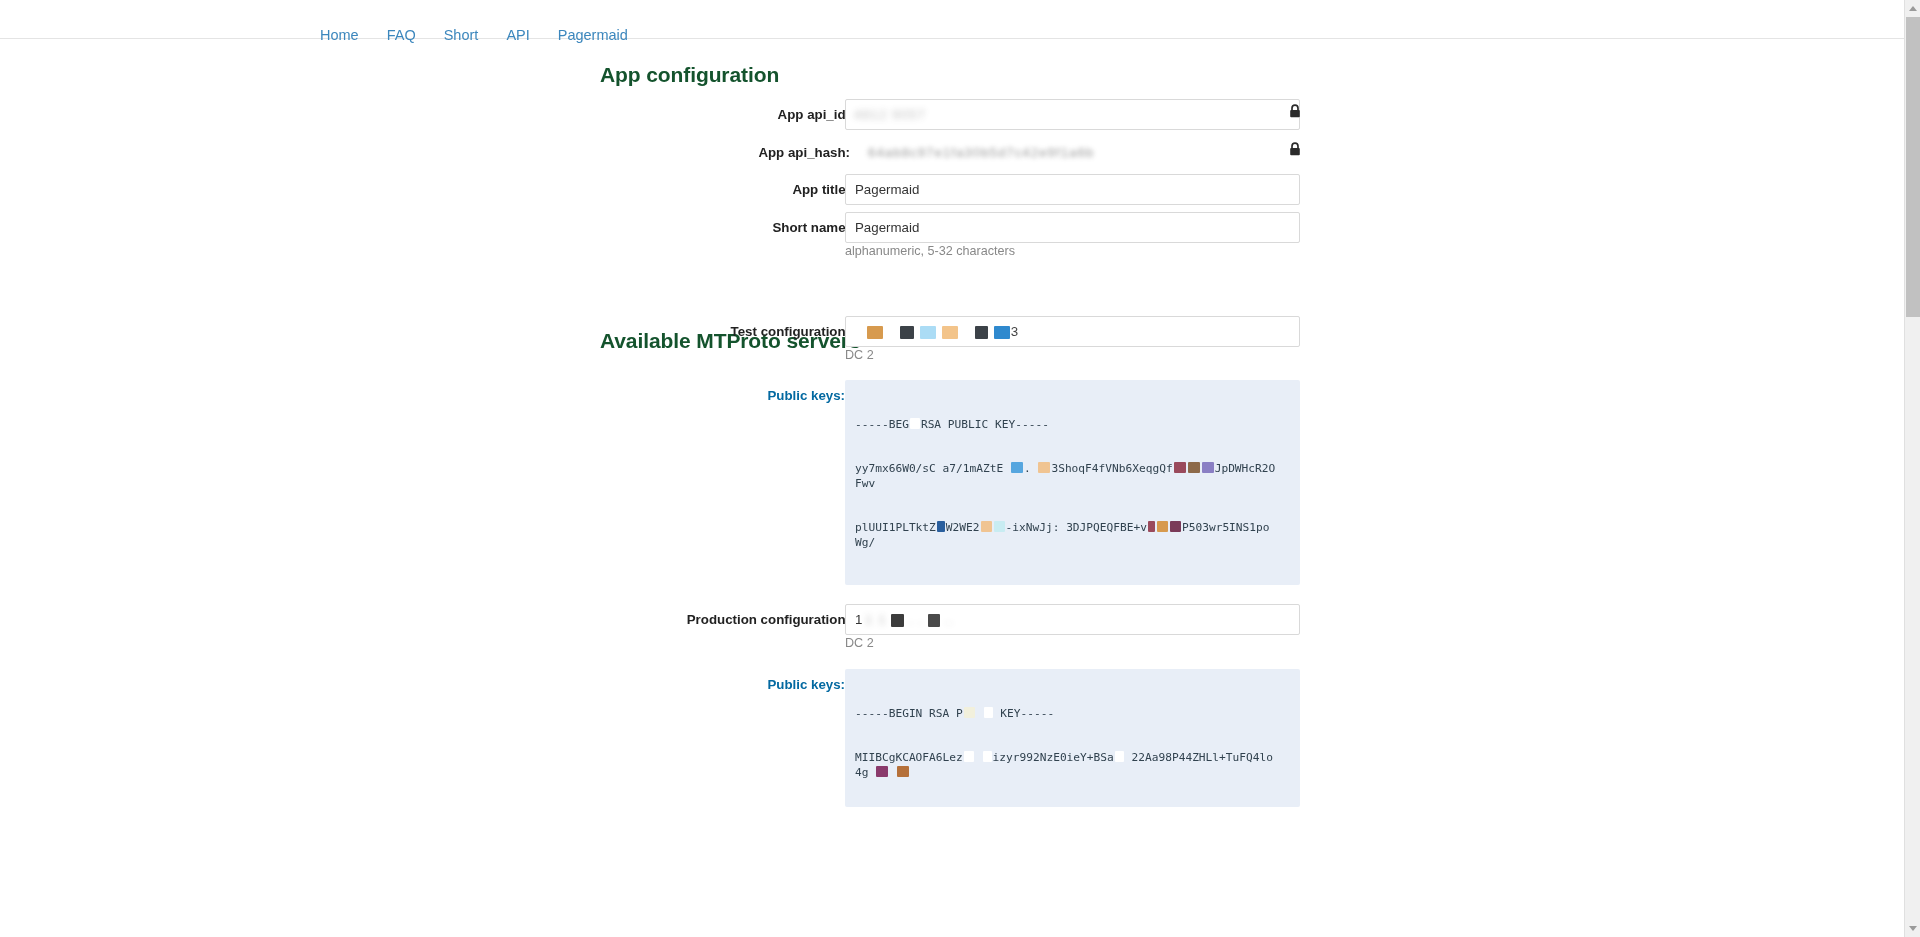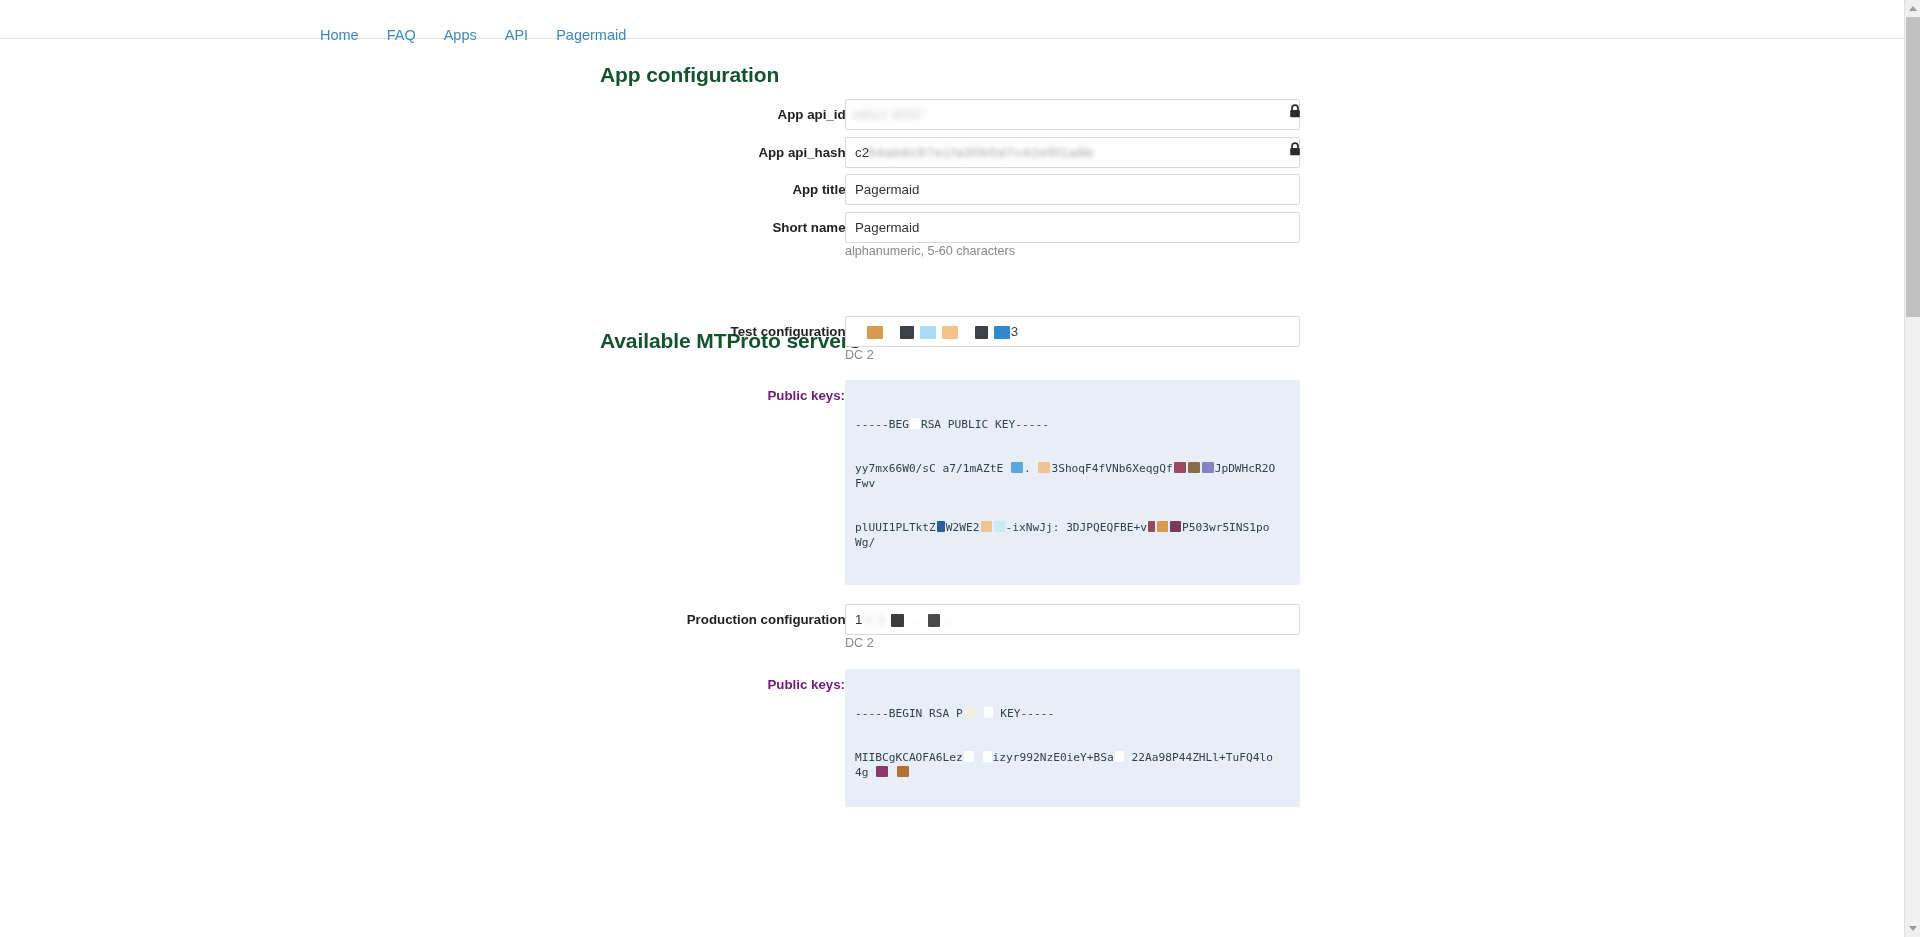--- a/index.html
+++ b/index.html
@@ -146,21 +146,21 @@
   .keybox .ln { display: block; position: relative; }
   .keybox .blk { height: 11px; vertical-align: -1px; }
 
   .label-left {
     position: absolute;
     left: 600px;
     width: 245px;
     text-align: right;
     font-size: 13.3px;
     font-weight: bold;
-    color: #701a75;
+    color: #0369a1;
     white-space: nowrap;
   }
 
   
   .scrollbar {
     position: absolute;
     right: 0; top: 0;
     width: 16px; height: 937px;
     background: #f0f0f0;
     border-left: 1px solid #e0e0e0;
@@ -187,21 +187,21 @@
     border-radius: 0px;
   }
 </style>
 </head>
 <body>
 
 <div class="nav">
   <div class="nav-inner">
     <a class="nav-link" href="#">Home</a>
     <a class="nav-link" href="#">FAQ</a>
-    <a class="nav-link" href="#">Apps</a>
+    <a class="nav-link" href="#">Short</a>
     <a class="nav-link" href="#">API</a>
     <a class="nav-link" href="#">Pagermaid</a>
   </div>
 </div>
 
 <div class="page">
   <div class="content">
 
     <div class="section-title" id="title-app-config">App configuration</div>
 
@@ -214,44 +214,41 @@
     </div>
     <div class="lock" style="left:1288px; top:65px;">
       <svg width="14" height="15" viewBox="0 0 14 15">
         <path d="M4 6V4.2A3 3 0 0 1 10 4.2V6" fill="none" stroke="#2b2b2b" stroke-width="1.7"></path>
         <rect x="2.2" y="6" width="9.6" height="7.2" rx="1" fill="#2b2b2b"></rect>
       </svg>
     </div>
 
     <div class="row" style="top:98px;">
       <div class="row-label">App api_hash:</div>
-      <div class="row-field">
-        <span>c2</span>
-      </div>
       <div class="redacted-val">
         <span style="visibility:hidden">c2</span><span class="blurtxt">64ab8c97e1fa30b5d7c42e9f1a6b</span>
       </div>
     </div>
     <div class="lock" style="left:1288px; top:103px;">
       <svg width="14" height="15" viewBox="0 0 14 15">
         <path d="M4 6V4.2A3 3 0 0 1 10 4.2V6" fill="none" stroke="#2b2b2b" stroke-width="1.7"></path>
         <rect x="2.2" y="6" width="9.6" height="7.2" rx="1" fill="#2b2b2b"></rect>
       </svg>
     </div>
 
     <div class="row" style="top:135px;">
       <div class="row-label">App title:</div>
       <div class="row-field">Pagermaid</div>
     </div>
 
     <div class="row" style="top:173px;">
       <div class="row-label">Short name:</div>
       <div class="row-field">Pagermaid</div>
     </div>
-    <div class="hint" style="top:205px;">alphanumeric, 5-60 characters</div>
+    <div class="hint" style="top:205px;">alphanumeric, 5-32 characters</div>
 
     <div class="section-title" id="title-mtproto">Available MTProto servers</div>
 
     <div class="row" style="top:277px;">
       <div class="row-label">Test configuration:</div>
       <div class="row-field"></div>
       <div class="redacted-val">
         <span style="display:inline-block;width:8px"></span>
         <span class="blk" style="width:16px;background:#d79a4e;"></span>
         <span class="blk" style="width:6px;background:#ffffff;"></span>

